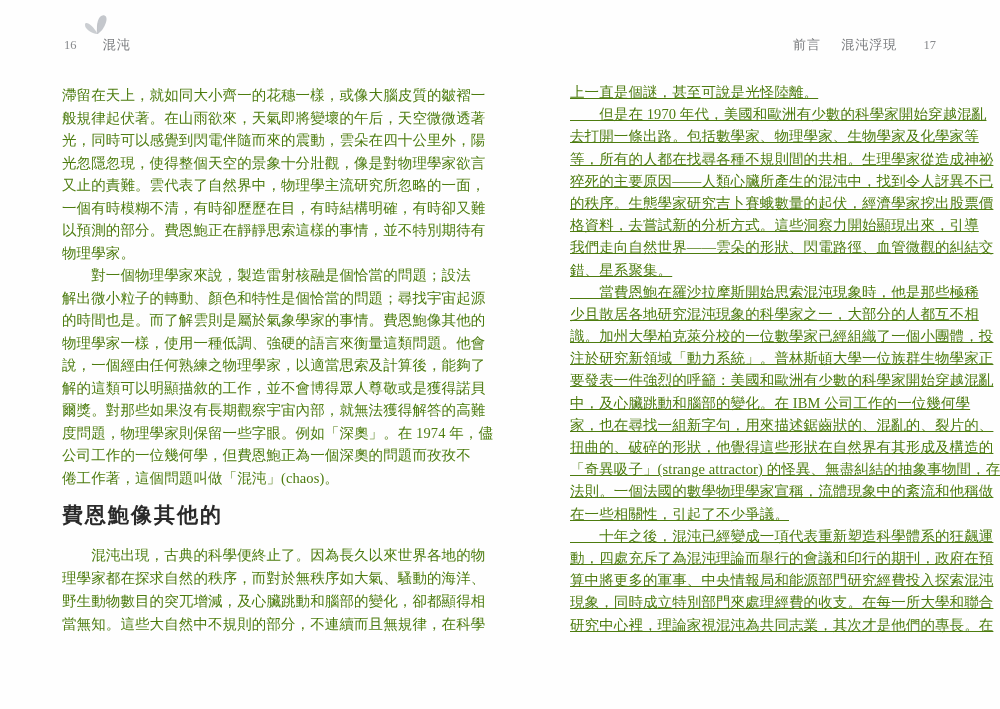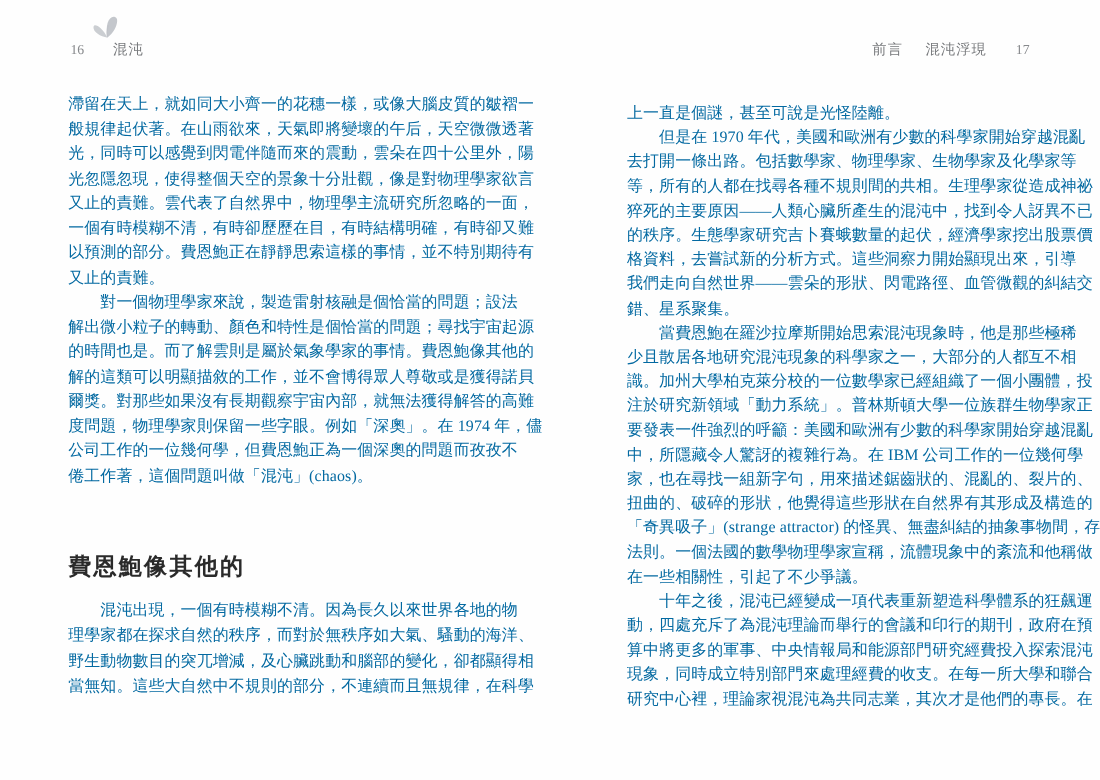--- a/index.html
+++ b/index.html
@@ -27,32 +27,32 @@
 
   .butterfly {
     position: absolute; left: 82px; top: 11px;
     width: 30px; height: 28px;
   }
 
   
   .col {
     position: absolute;
     width: 426px;
-    color: #0369a1;
+    color: #4d7c0f;
     font-size: 14.5px;
   }
   .col .tline {
     height: 22.5px; line-height: 22.5px;
     white-space: nowrap;
     letter-spacing: 0.1px;
   }
   #left-body   { left: 62px;  top: 84px; }
   #left-sect   { left: 62px;  top: 544px; }
   #left-sect .tline { height: 23px; line-height: 23px; }
-  #right-body  { left: 570px; top: 92px; }
+  #right-body  { left: 570px; top: 81px; text-decoration: underline; }
   #right-body .tline { height: 22.2px; line-height: 22.2px; }
 
   .section-heading {
     position: absolute; left: 62px; top: 501px;
     font-size: 21px; font-weight: bold;
     color: #2a2a2a; letter-spacing: 2px;
   }
 </style>
 </head>
 <body>
@@ -71,35 +71,37 @@
     </div>
 
     <div class="col" id="left-body">
         <div class="tline">滯留在天上，就如同大小齊一的花穗一樣，或像大腦皮質的皺褶一</div>
         <div class="tline">般規律起伏著。在山雨欲來，天氣即將變壞的午后，天空微微透著</div>
         <div class="tline">光，同時可以感覺到閃電伴隨而來的震動，雲朵在四十公里外，陽</div>
         <div class="tline">光忽隱忽現，使得整個天空的景象十分壯觀，像是對物理學家欲言</div>
         <div class="tline">又止的責難。雲代表了自然界中，物理學主流研究所忽略的一面，</div>
         <div class="tline">一個有時模糊不清，有時卻歷歷在目，有時結構明確，有時卻又難</div>
         <div class="tline">以預測的部分。費恩鮑正在靜靜思索這樣的事情，並不特別期待有</div>
-        <div class="tline">又止的責難。</div>
+        <div class="tline">物理學家。</div>
         <div class="tline">　　對一個物理學家來說，製造雷射核融是個恰當的問題；設法</div>
         <div class="tline">解出微小粒子的轉動、顏色和特性是個恰當的問題；尋找宇宙起源</div>
         <div class="tline">的時間也是。而了解雲則是屬於氣象學家的事情。費恩鮑像其他的</div>
+        <div class="tline">物理學家一樣，使用一種低調、強硬的語言來衡量這類問題。他會</div>
+        <div class="tline">說，一個經由任何熟練之物理學家，以適當思索及計算後，能夠了</div>
         <div class="tline">解的這類可以明顯描敘的工作，並不會博得眾人尊敬或是獲得諾貝</div>
         <div class="tline">爾獎。對那些如果沒有長期觀察宇宙內部，就無法獲得解答的高難</div>
         <div class="tline">度問題，物理學家則保留一些字眼。例如「深奧」。在 1974 年，儘</div>
         <div class="tline">公司工作的一位幾何學，但費恩鮑正為一個深奧的問題而孜孜不</div>
         <div class="tline">倦工作著，這個問題叫做「混沌」(chaos)。</div>
       </div>
 
     <h2 class="section-heading">費恩鮑像其他的</h2>
 
     <div class="col" id="left-sect">
-        <div class="tline">　　混沌出現，一個有時模糊不清。因為長久以來世界各地的物</div>
+        <div class="tline">　　混沌出現，古典的科學便終止了。因為長久以來世界各地的物</div>
         <div class="tline">理學家都在探求自然的秩序，而對於無秩序如大氣、騷動的海洋、</div>
         <div class="tline">野生動物數目的突兀增減，及心臟跳動和腦部的變化，卻都顯得相</div>
         <div class="tline">當無知。這些大自然中不規則的部分，不連續而且無規律，在科學</div>
       </div>
   </div>
 
   <div>
     <div class="runhead runhead-right">
       <span class="seg">前言</span>
       <span class="seg">混沌浮現</span>
@@ -114,21 +116,21 @@
         <div class="tline">猝死的主要原因——人類心臟所產生的混沌中，找到令人訝異不已</div>
         <div class="tline">的秩序。生態學家研究吉卜賽蛾數量的起伏，經濟學家挖出股票價</div>
         <div class="tline">格資料，去嘗試新的分析方式。這些洞察力開始顯現出來，引導</div>
         <div class="tline">我們走向自然世界——雲朵的形狀、閃電路徑、血管微觀的糾結交</div>
         <div class="tline">錯、星系聚集。</div>
         <div class="tline">　　當費恩鮑在羅沙拉摩斯開始思索混沌現象時，他是那些極稀</div>
         <div class="tline">少且散居各地研究混沌現象的科學家之一，大部分的人都互不相</div>
         <div class="tline">識。加州大學柏克萊分校的一位數學家已經組織了一個小團體，投</div>
         <div class="tline">注於研究新領域「動力系統」。普林斯頓大學一位族群生物學家正</div>
         <div class="tline">要發表一件強烈的呼籲：美國和歐洲有少數的科學家開始穿越混亂</div>
-        <div class="tline">中，所隱藏令人驚訝的複雜行為。在 IBM 公司工作的一位幾何學</div>
+        <div class="tline">中，及心臟跳動和腦部的變化。在 IBM 公司工作的一位幾何學</div>
         <div class="tline">家，也在尋找一組新字句，用來描述鋸齒狀的、混亂的、裂片的、</div>
         <div class="tline">扭曲的、破碎的形狀，他覺得這些形狀在自然界有其形成及構造的</div>
         <div class="tline">「奇異吸子」(strange attractor) 的怪異、無盡糾結的抽象事物間，存</div>
         <div class="tline">法則。一個法國的數學物理學家宣稱，流體現象中的紊流和他稱做</div>
         <div class="tline">在一些相關性，引起了不少爭議。</div>
         <div class="tline">　　十年之後，混沌已經變成一項代表重新塑造科學體系的狂飆運</div>
         <div class="tline">動，四處充斥了為混沌理論而舉行的會議和印行的期刊，政府在預</div>
         <div class="tline">算中將更多的軍事、中央情報局和能源部門研究經費投入探索混沌</div>
         <div class="tline">現象，同時成立特別部門來處理經費的收支。在每一所大學和聯合</div>
         <div class="tline">研究中心裡，理論家視混沌為共同志業，其次才是他們的專長。在</div>

